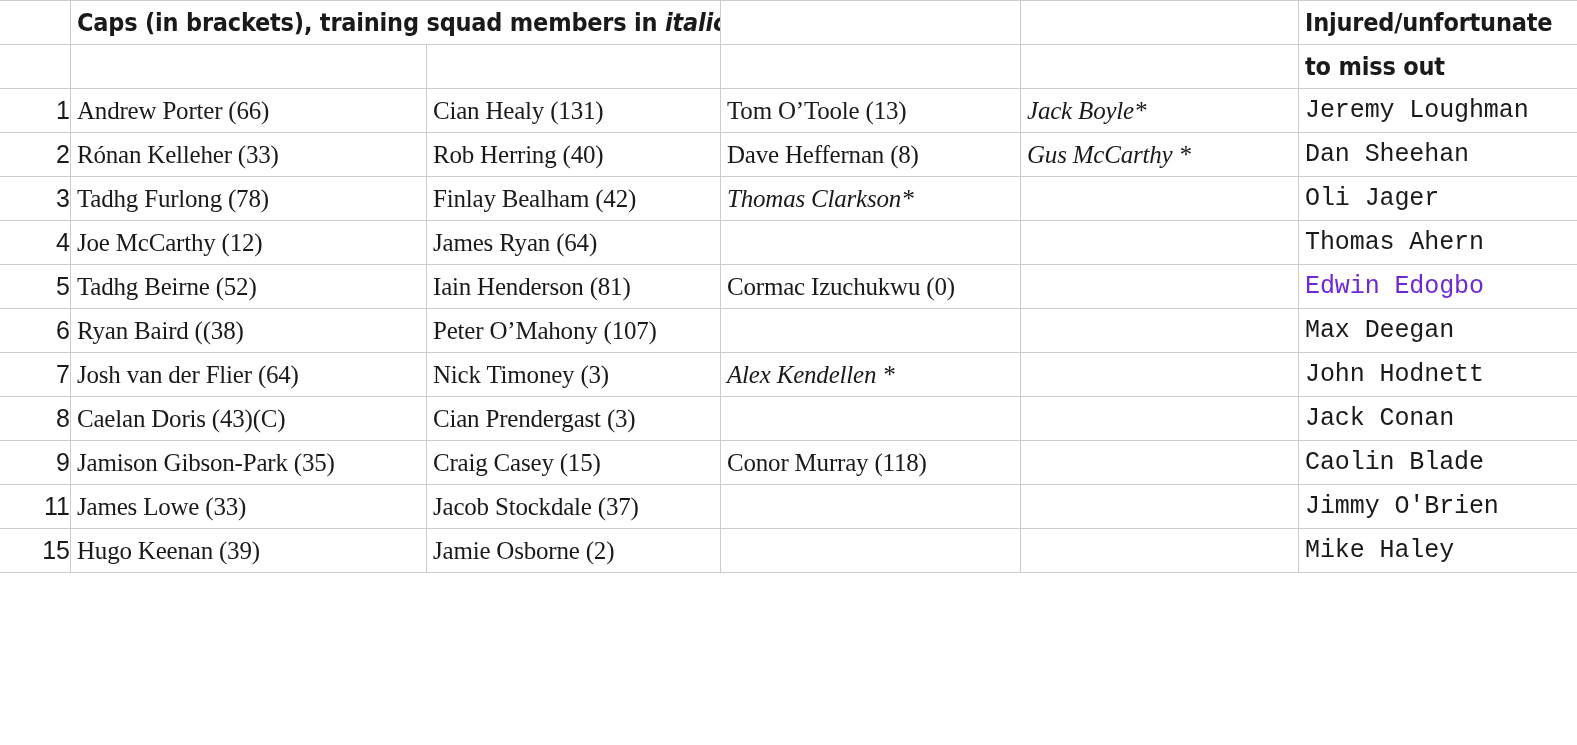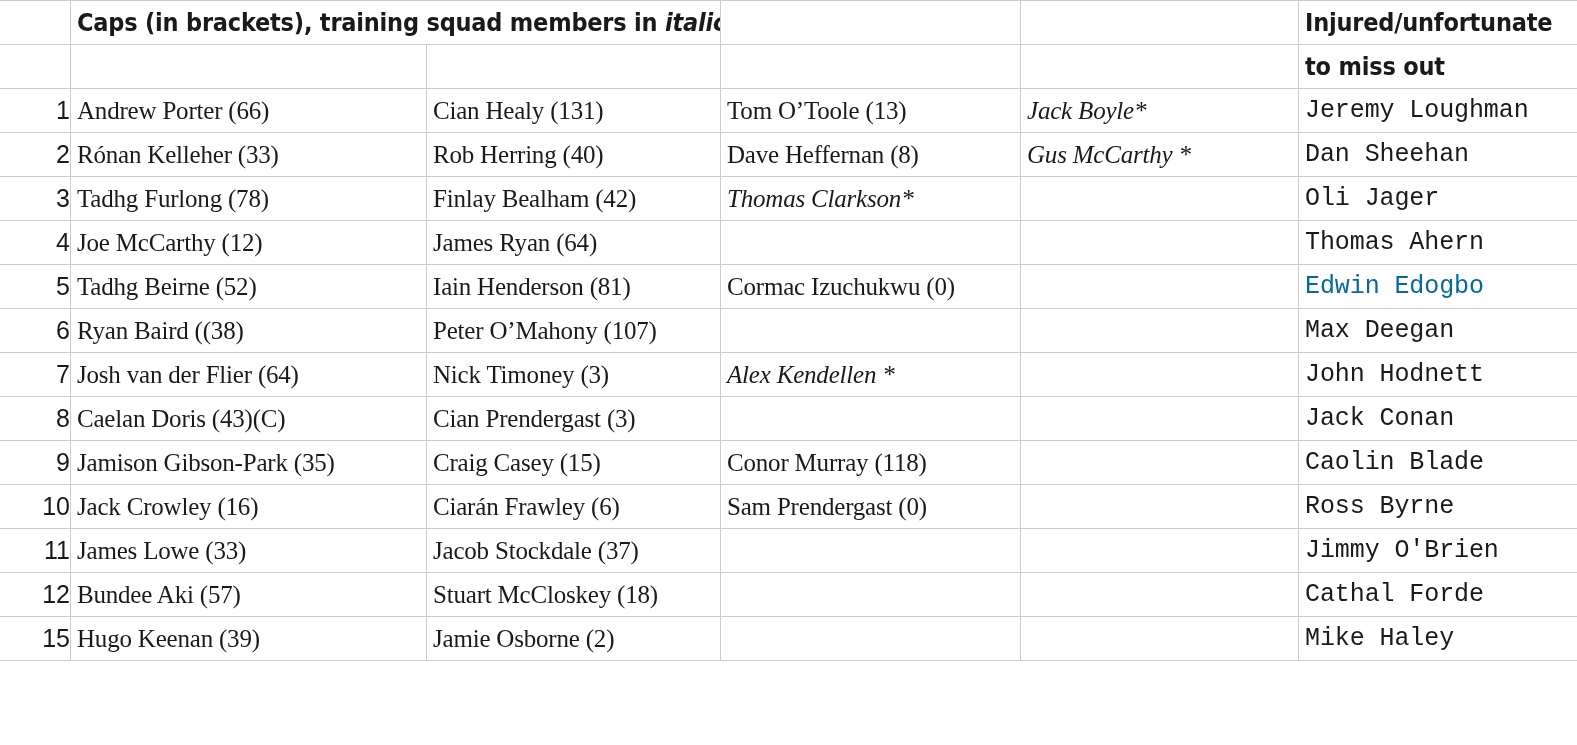--- a/index.html
+++ b/index.html
@@ -82,21 +82,21 @@
   td.player.is-italic {
     font-style: italic;
   }
 
   td.injured {
     font-family: Liberation Mono, monospace;
     font-size: 23px;
     letter-spacing: -0.1px;
   }
   td.injured.is-dim {
-    color: #0369a1;
+    color: #6d28d9;
   }
 
   
   #squad-table tr td:first-child {
     border-left: 1px solid #ffffff;
   }
 </style>
 </head>
 <body>
 
@@ -194,44 +194,28 @@
       </tr>
       <tr class="player-row">
         <td class="nums">9</td>
         <td class="player">Jamison Gibson-Park (35)</td>
         <td class="player">Craig Casey (15)</td>
         <td class="player">Conor Murray (118)</td>
         <td class="player"></td>
         <td class="injured">Caolin Blade</td>
       </tr>
       <tr class="player-row">
-        <td class="nums">10</td>
-        <td class="player">Jack Crowley (16)</td>
-        <td class="player">Ciarán Frawley (6)</td>
-        <td class="player">Sam Prendergast (0)</td>
-        <td class="player"></td>
-        <td class="injured">Ross Byrne</td>
-      </tr>
-      <tr class="player-row">
         <td class="nums">11</td>
         <td class="player">James Lowe (33)</td>
         <td class="player">Jacob Stockdale (37)</td>
         <td class="player"></td>
         <td class="player"></td>
         <td class="injured">Jimmy O'Brien</td>
       </tr>
       <tr class="player-row">
-        <td class="nums">12</td>
-        <td class="player">Bundee Aki (57)</td>
-        <td class="player">Stuart McCloskey (18)</td>
-        <td class="player"></td>
-        <td class="player"></td>
-        <td class="injured">Cathal Forde</td>
-      </tr>
-      <tr class="player-row">
         <td class="nums">15</td>
         <td class="player">Hugo Keenan (39)</td>
         <td class="player">Jamie Osborne (2)</td>
         <td class="player"></td>
         <td class="player"></td>
         <td class="injured">Mike Haley</td>
       </tr>
     </tbody>
 </table>
 

